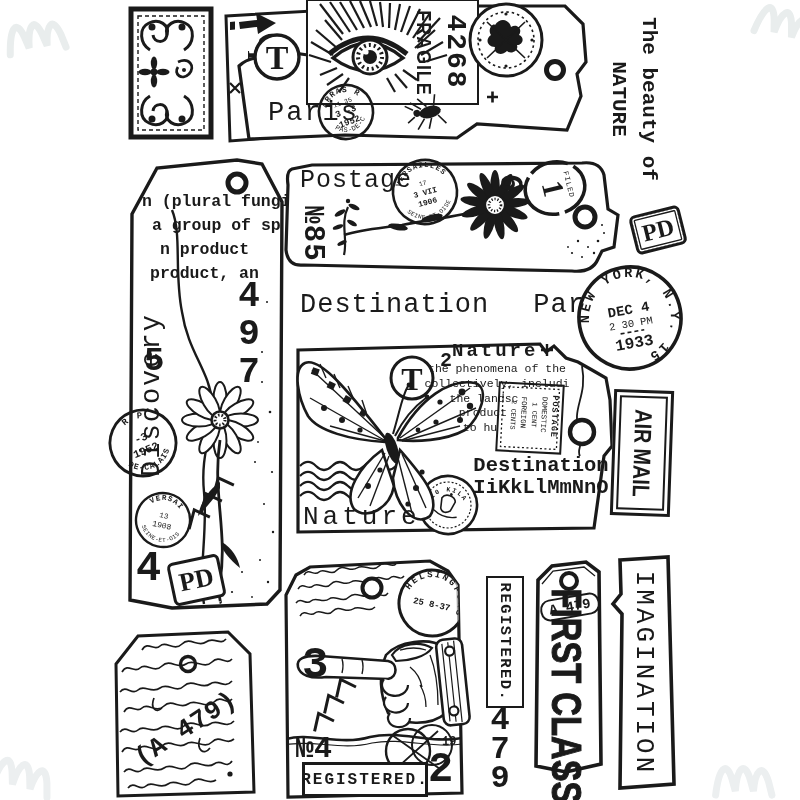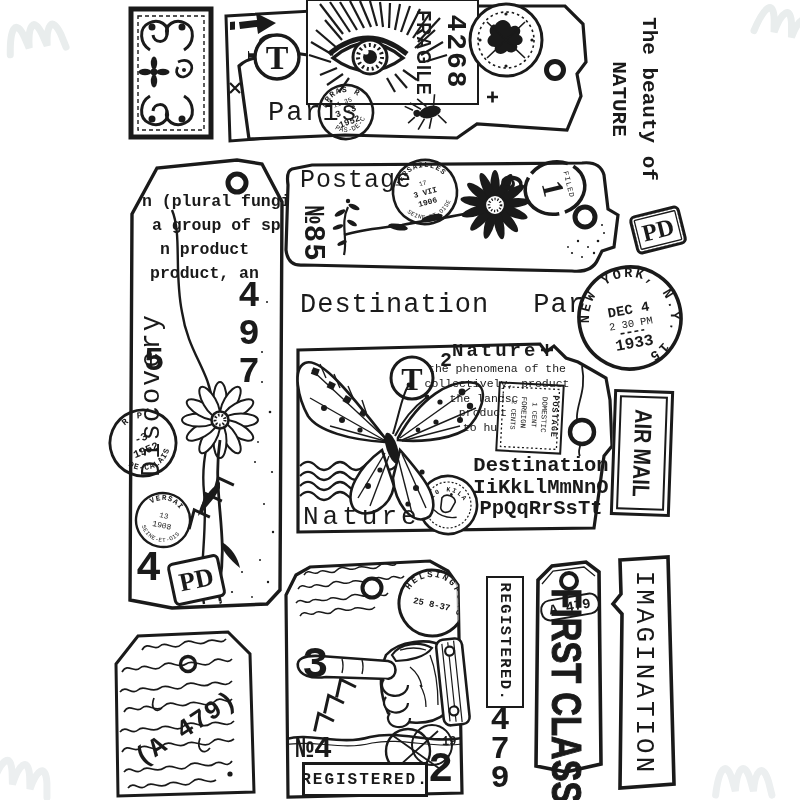--- a/index.html
+++ b/index.html
@@ -461,30 +461,29 @@
       <circle cx="126" cy="150" r="3" fill="#1a1a1a"></circle>
         <circle cx="118" cy="166" r="2.6" fill="#1a1a1a"></circle>
         <circle cx="132" cy="134" r="2.6" fill="#1a1a1a"></circle>
       <ellipse cx="102" cy="110" rx="5.5" ry="16" fill="#1a1a1a" transform="rotate(-18 102 110)"></ellipse>
     </g>
   </svg>
 
   <div class="abs mono" style="left:452px;top:340px;font-size:19px;font-weight:bold;letter-spacing:3px;">Nature</div>
   <div class="abs mono" style="left:424px;top:362px;width:146px;font-size:11.5px;font-weight:normal;line-height:14.8px;text-align:center;">
     <div class="nowrap">the phenomena of the</div>
-    <div class="nowrap">collectively, product</div>
+    <div class="nowrap">collectively, includi</div>
     <div class="nowrap" style="margin-left:-26px;">the landsc</div>
     <div class="nowrap" style="margin-left:-28px;">product</div>
     <div class="nowrap" style="margin-left:-34px;">to hu</div>
   </div>
   <div class="abs mono" style="left:303px;top:502px;font-size:26px;letter-spacing:4px;">Nature</div>
   <div class="abs mono" style="left:466px;top:455px;width:150px;font-size:20.5px;font-weight:bold;line-height:21.5px;text-align:center;">
     <div class="nowrap">Destination</div>
     <div class="nowrap">IiKkLlMmNnO</div>
-    <div class="nowrap">PpQqRrSsTt</div>
   </div>
 
   <div class="abs" style="left:612px;top:390px;width:54px;height:120px;border:3px solid #1a1a1a;transform:rotate(2deg);background:#fff;">
     <div class="abs" style="left:3px;top:3px;right:3px;bottom:3px;border:2px solid #1a1a1a;"></div>
     <div class="vtext sans" style="font-weight:bold;font-size:24px;letter-spacing:0px;transform:translate(-50%,-50%) rotate(90deg) scaleX(0.82);">AIR MAIL</div>
   </div>
 
   <svg class="abs" style="left:108px;top:628px;" width="165" height="172" viewBox="0 0 165 172">
     <path d="M8,36 L30,8 L120,4 L142,26 L146,164 L10,168 Z" fill="#fff" stroke="#1a1a1a" stroke-width="3"></path>
     <circle cx="80" cy="36" r="7.5" fill="#fff" stroke="#1a1a1a" stroke-width="3.4"></circle>

